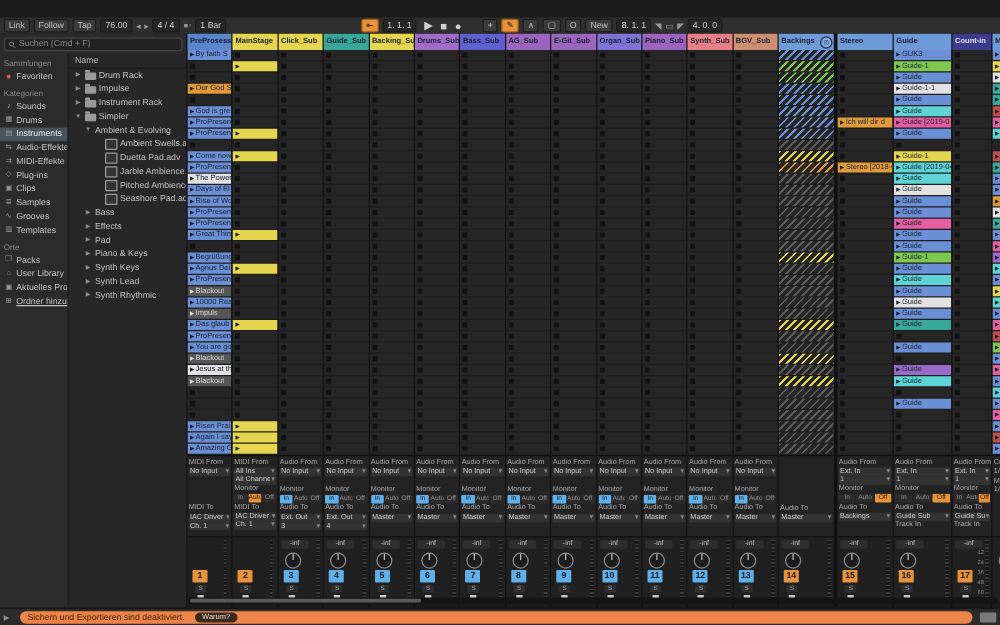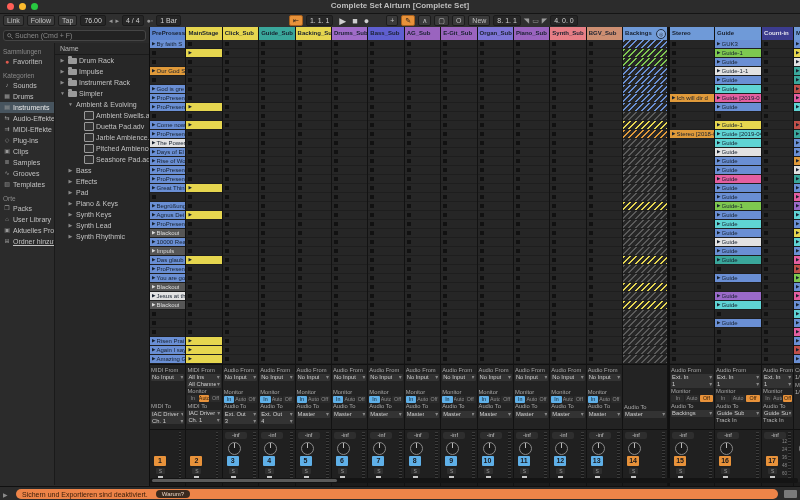--- a/index.html
+++ b/index.html
@@ -82,28 +82,20 @@
   .sb-arrow{position:absolute;left:3px;top:4px;color:#8a8a8a;font-size:6px;}
   .sb-pill{position:absolute;left:16px;top:2px;width:762px;height:10px;background:#ee8448;border-radius:5px;display:flex;align-items:center;font-size:7px;color:#3a1c08;padding-left:6px;box-sizing:border-box;}
   .sb-btn{margin-left:8px;background:#3a2a1e;color:#e8d5c5;border-radius:5px;padding:0 6px;height:8px;line-height:8px;font-size:6px;}
   .sb-grip{position:absolute;right:3px;top:3px;width:13px;height:8px;background:#7a7a7a;border-radius:1px;}
 </style>
 </head>
 <body>
 
 <div id="app">
 
-  <div class="titlebar">
-    <div class="lights">
-      <div class="light" style="background:#ff5f57"></div>
-      <div class="light" style="background:#febc2e"></div>
-      <div class="light" style="background:#28c840"></div>
-    </div>
-    <div class="title">Complete Set Airturn  [Complete Set]</div>
-  </div>
 
   <div class="transport">
     <span class="tbtn">Link</span>
     <span class="tbtn">Follow</span>
     <span class="tbtn">Tap</span>
     <span class="tval">76.00</span>
     <span class="tico">◂</span>
     <span class="tico">▸</span>
     <span class="tval">4 / 4</span>
     <span class="tico">●◦</span>

